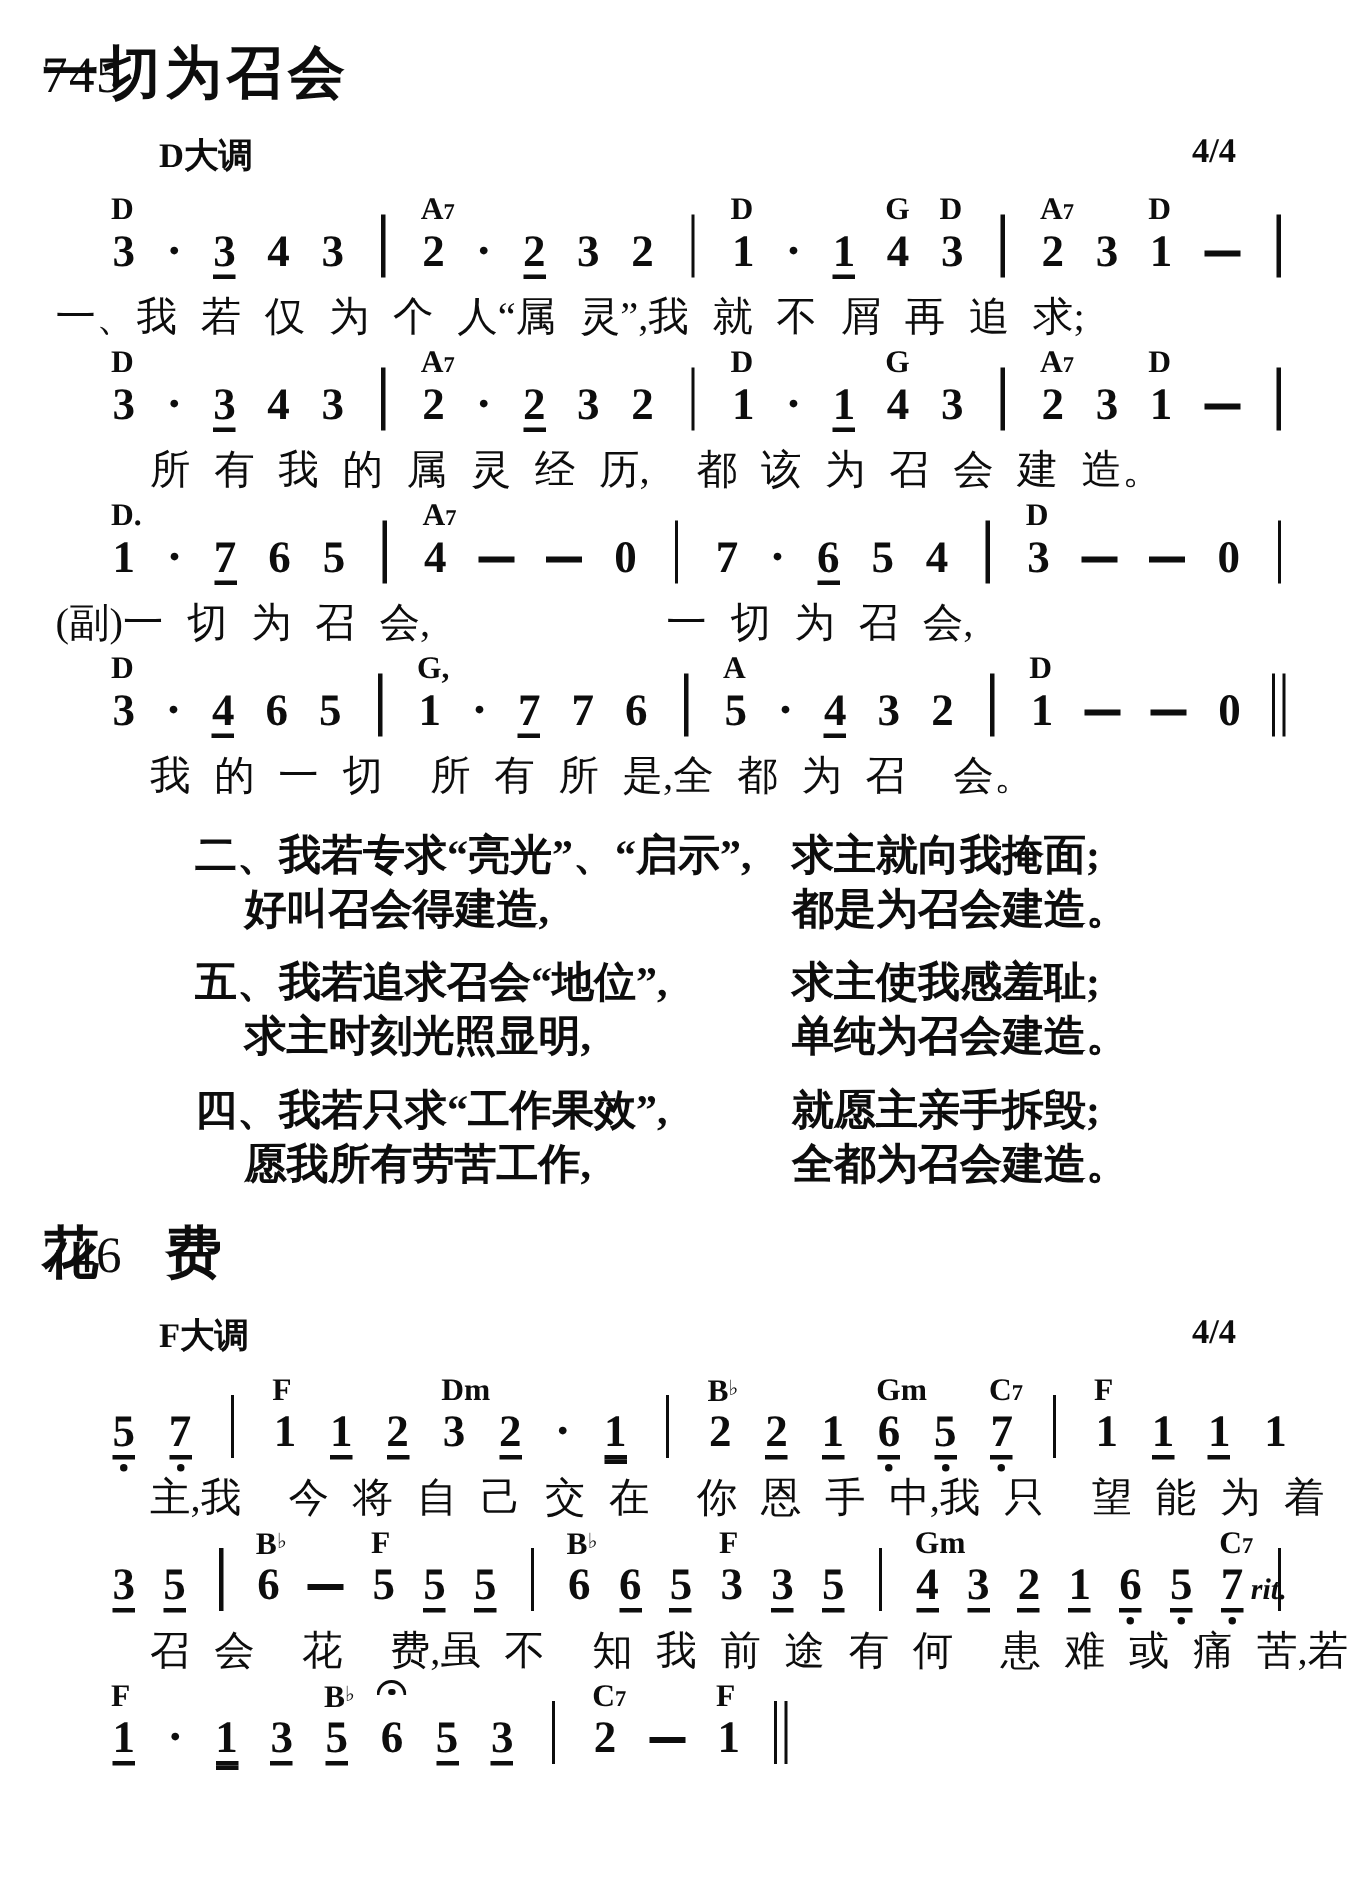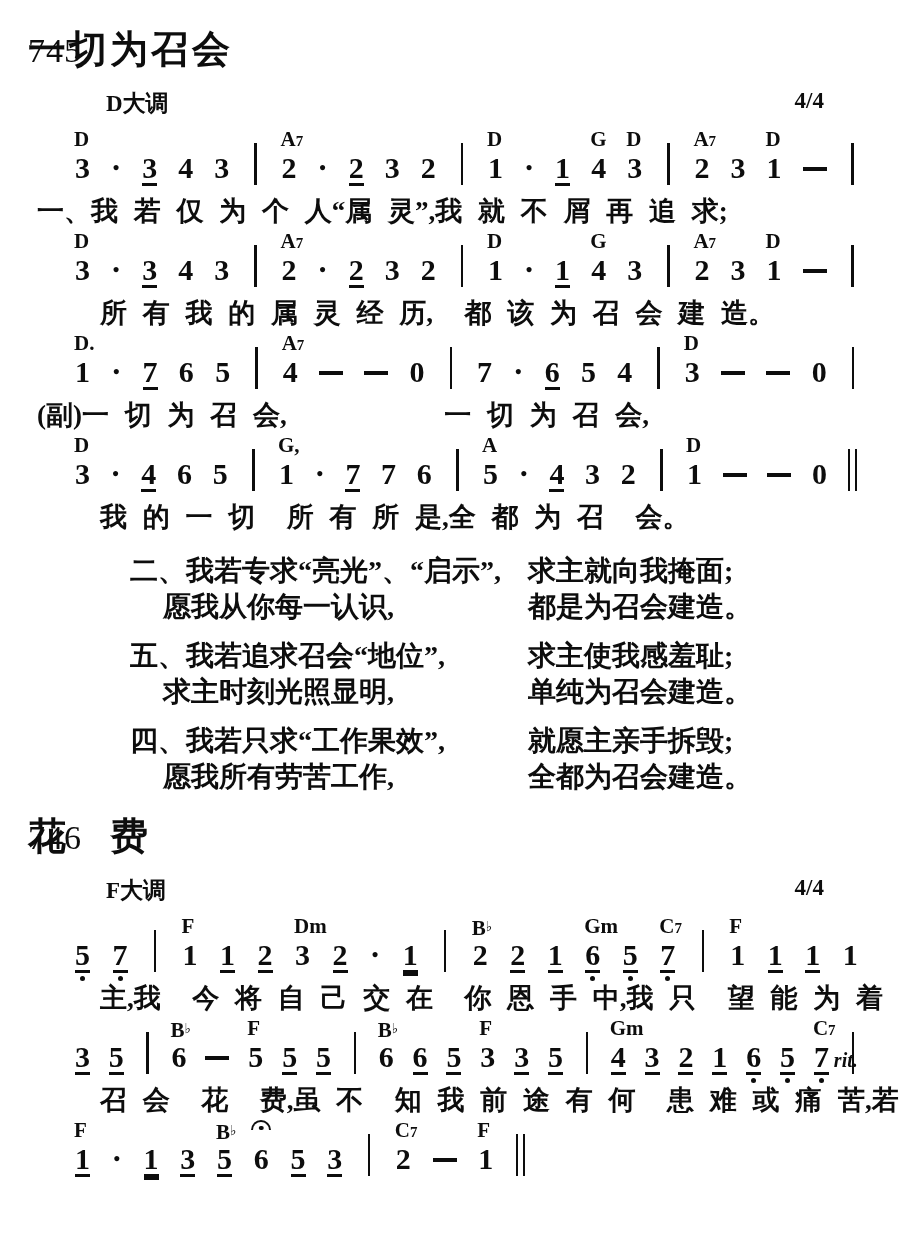--- a/index.html
+++ b/index.html
@@ -35,21 +35,21 @@
   .bar2{width:9px;height:42px;margin-top:-10px;background:transparent;
         border-left:2.5px solid currentColor;border-right:2.5px solid currentColor;box-sizing:border-box;}
   .lowdot{height:8px;display:flex;align-items:flex-end;}
   .lowdot.on::after{content:"";width:5px;height:5px;border-radius:50%;background:currentColor;margin-top:2px;}
   .fermata{position:absolute;top:0;left:50%;transform:translateX(-50%);
            width:20px;height:10px;border:2.5px solid currentColor;border-bottom:none;
            border-radius:12px 12px 0 0;box-sizing:border-box;}
   .fermata::after{content:"";position:absolute;left:50%;bottom:0;transform:translateX(-50%);
            width:4.5px;height:4.5px;border-radius:50%;background:currentColor;}
   
-  .lyric-row{font-size:27px;line-height:31px;font-weight:bold;white-space:pre;
+  .lyric-row{font-size:27px;line-height:31px;font-weight:normal;white-space:pre;
              word-spacing:9px;margin:2px 0 4px 0;}
   
   .stanzas{margin:20px 0 6px 102px;}
   .stanza{margin-bottom:13px;}
   .st-row{display:grid;grid-template-columns:398px auto;}
   .st-text{font-size:28px;line-height:36px;font-weight:bold;white-space:pre;}
   .st-cont{padding-left:33px;}
   .hymn-second{margin-top:16px;}
 </style>
 </head>
@@ -472,21 +472,21 @@
           <div class="lyric-row" style="padding-left: 72px;">我 的 一 切  所 有 所 是,全 都 为 召  会。</div>
         </div>
       </div>
     <div class="stanzas">
         <div class="stanza">
           <div class="st-row">
             <span class="st-text">二、我若专求“亮光”、“启示”,</span>
             <span class="st-text">求主就向我掩面;</span>
           </div>
           <div class="st-row">
-            <span class="st-text st-cont">愿我从你每一认识,</span>
+            <span class="st-text st-cont">好叫召会得建造,</span>
             <span class="st-text">都是为召会建造。</span>
           </div>
         </div>
         <div class="stanza">
           <div class="st-row">
             <span class="st-text">五、我若追求召会“地位”,</span>
             <span class="st-text">求主使我感羞耻;</span>
           </div>
           <div class="st-row">
             <span class="st-text st-cont">求主时刻光照显明,</span>

